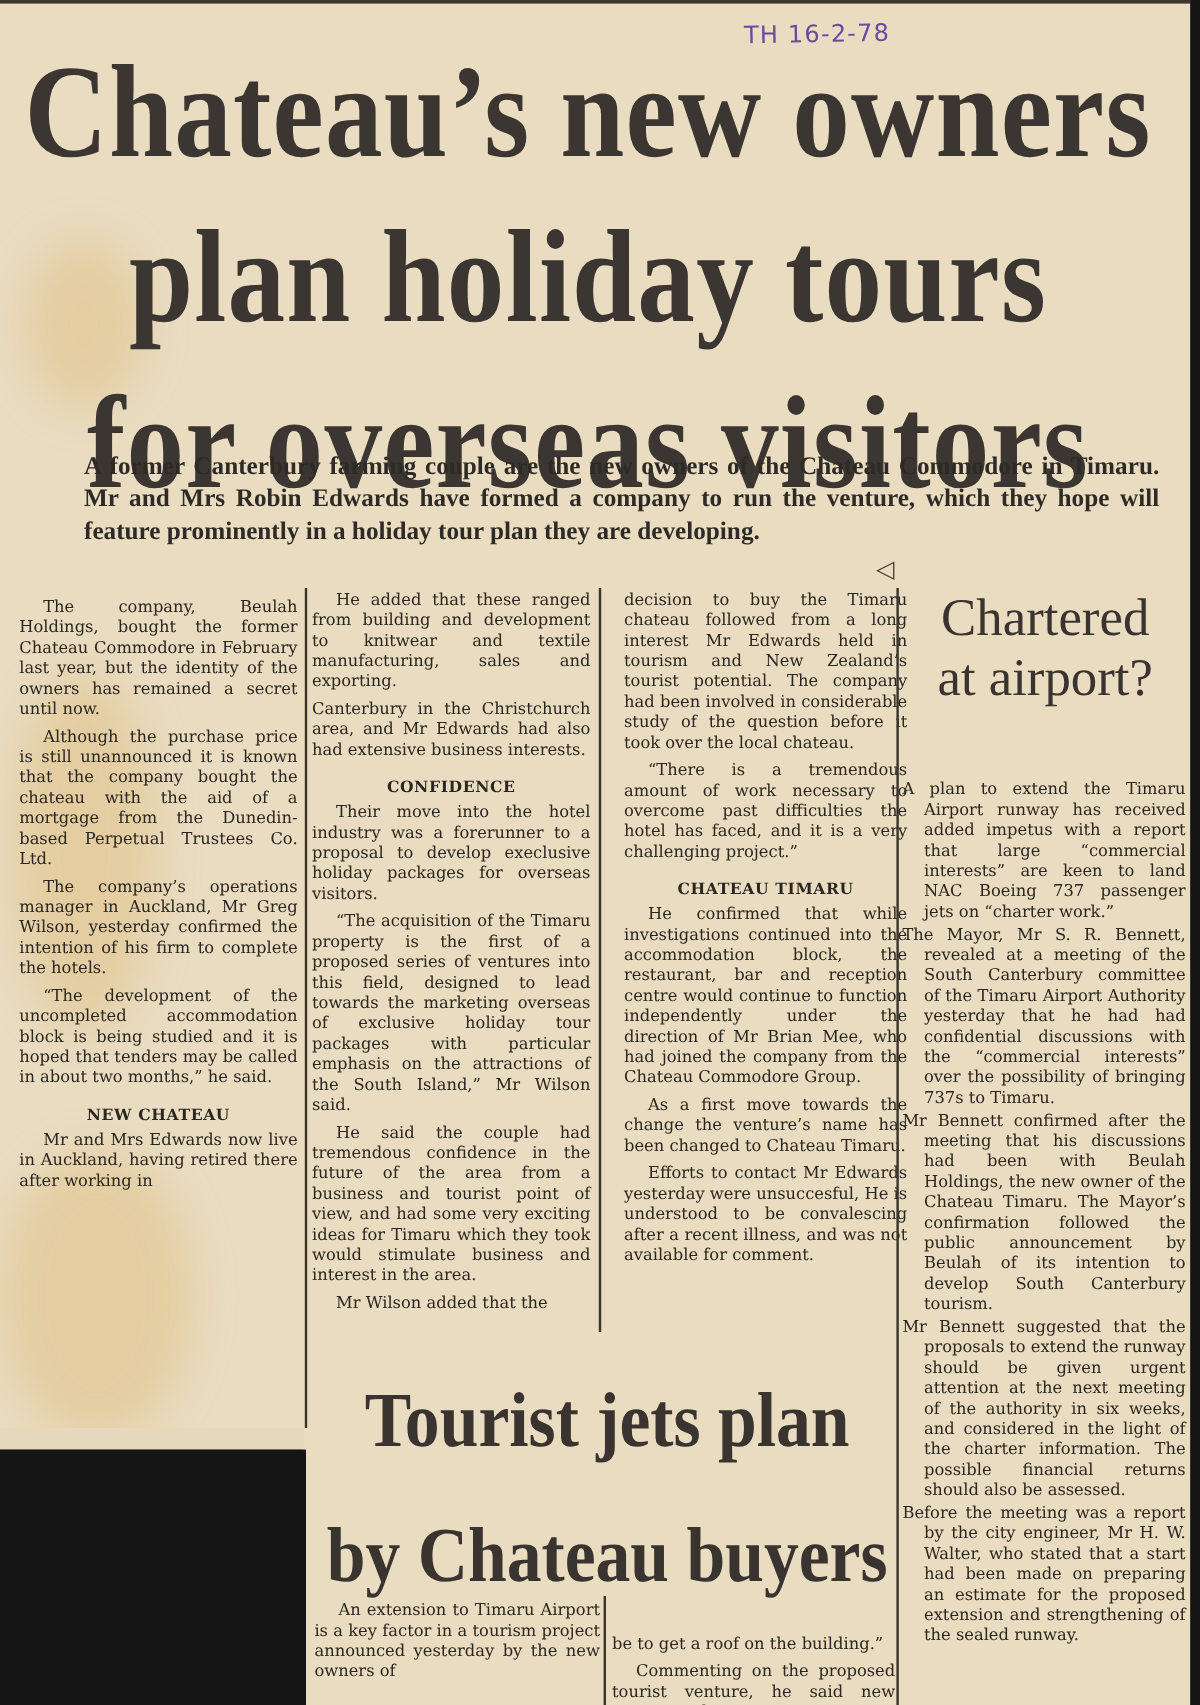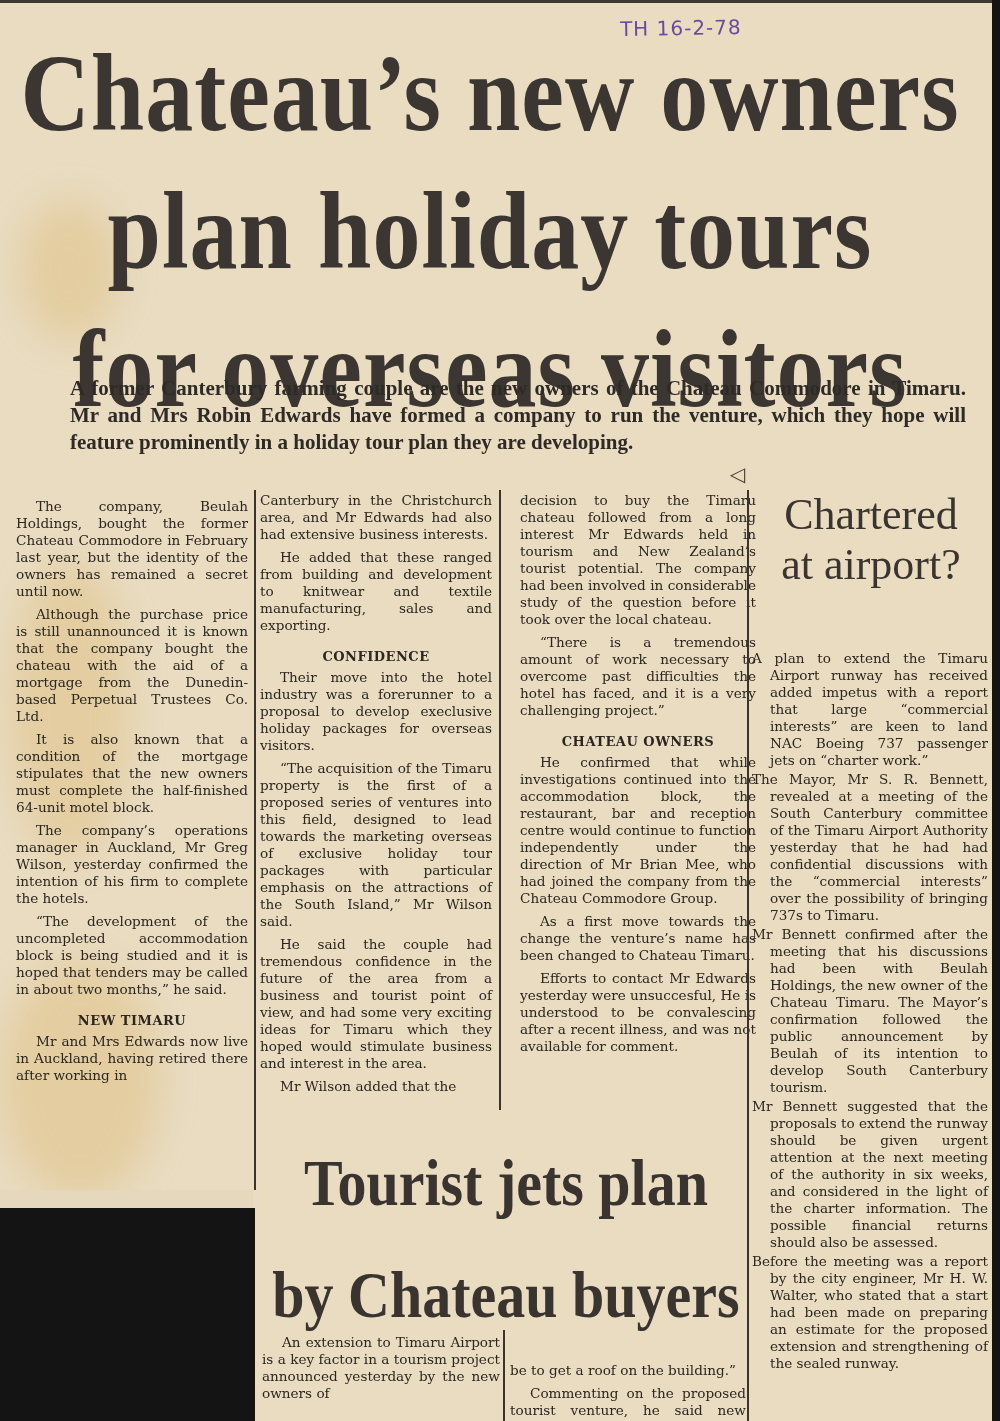--- a/index.html
+++ b/index.html
@@ -94,43 +94,42 @@
 </div>
 
 <div class="standfirst">
   <div class="indent">A former Canterbury farming couple are the new owners of the Chateau Commodore in Timaru. Mr and Mrs Robin Edwards have formed a company to run the venture, which they hope will feature prominently in a holiday tour plan they are developing.</div>
 </div>
 <div class="arrow-mark">◁</div>
 
 <div class="col" id="col1">
   <p>The company, Beulah Holdings, bought the former Chateau Commodore in February last year, but the identity of the owners has remained a secret until now.</p>
   <p>Although the purchase price is still unannounced it is known that the company bought the chateau with the aid of a mortgage from the Dunedin-based Perpetual Trustees Co. Ltd.</p>
-  <p>It is also known that a condition of the mortgage stipulates that the new owners must complete the half-finished 64-unit motel block.</p>
   <p>The company’s operations manager in Auckland, Mr Greg Wilson, yesterday confirmed the intention of his firm to complete the hotels.</p>
   <p>“The development of the uncompleted accommodation block is being studied and it is hoped that tenders may be called in about two months,” he said.</p>
-  <div class="subhead">NEW TIMARU</div>
+  <div class="subhead">NEW CHATEAU</div>
   <p>Mr and Mrs Edwards now live in Auckland, having retired there after working in</p>
 </div>
 <div class="vrule" style="left:254px;top:490px;height:700px;"></div>
 
 <div class="col" id="col2">
+  <p>He added that these ranged from building and development to knitwear and textile manufacturing, sales and exporting.</p>
   <p style="text-indent:0">Canterbury in the Christchurch area, and Mr Edwards had also had extensive business interests.</p>
-  <p>He added that these ranged from building and development to knitwear and textile manufacturing, sales and exporting.</p>
   <div class="subhead">CONFIDENCE</div>
   <p>Their move into the hotel industry was a forerunner to a proposal to develop execlusive holiday packages for overseas visitors.</p>
   <p>“The acquisition of the Timaru property is the first of a proposed series of ventures into this field, designed to lead towards the marketing overseas of exclusive holiday tour packages with particular emphasis on the attractions of the South Island,” Mr Wilson said.</p>
-  <p>He said the couple had tremendous confidence in the future of the area from a business and tourist point of view, and had some very exciting ideas for Timaru which they hoped would stimulate business and interest in the area.</p>
+  <p>He said the couple had tremendous confidence in the future of the area from a business and tourist point of view, and had some very exciting ideas for Timaru which they took would stimulate business and interest in the area.</p>
   <p>Mr Wilson added that the</p>
 </div>
 <div class="vrule" style="left:499px;top:490px;height:620px;"></div>
 
 <div class="col" id="col3">
   <p style="text-indent:0">decision to buy the Timaru chateau followed from a long interest Mr Edwards held in tourism and New Zealand’s tourist potential. The company had been involved in considerable study of the question before it took over the local chateau.</p>
   <p>“There is a tremendous amount of work necessary to overcome past difficulties the hotel has faced, and it is a very challenging project.”</p>
-  <div class="subhead">CHATEAU OWNERS</div>
+  <div class="subhead">CHATEAU TIMARU</div>
   <p>He confirmed that while investigations continued into the accommodation block, the restaurant, bar and reception centre would continue to function independently under the direction of Mr Brian Mee, who had joined the company from the Chateau Commodore Group.</p>
   <p>As a first move towards the change the venture’s name has been changed to Chateau Timaru.</p>
   <p>Efforts to contact Mr Edwards yesterday were unsuccesful, He is understood to be convalescing after a recent illness, and was not available for comment.</p>
 </div>
 <div class="vrule" style="left:747px;top:490px;height:931px;"></div>
 
 <div class="side-headline">
   <div>Chartered</div>
   <div>at airport?</div>
 </div>

